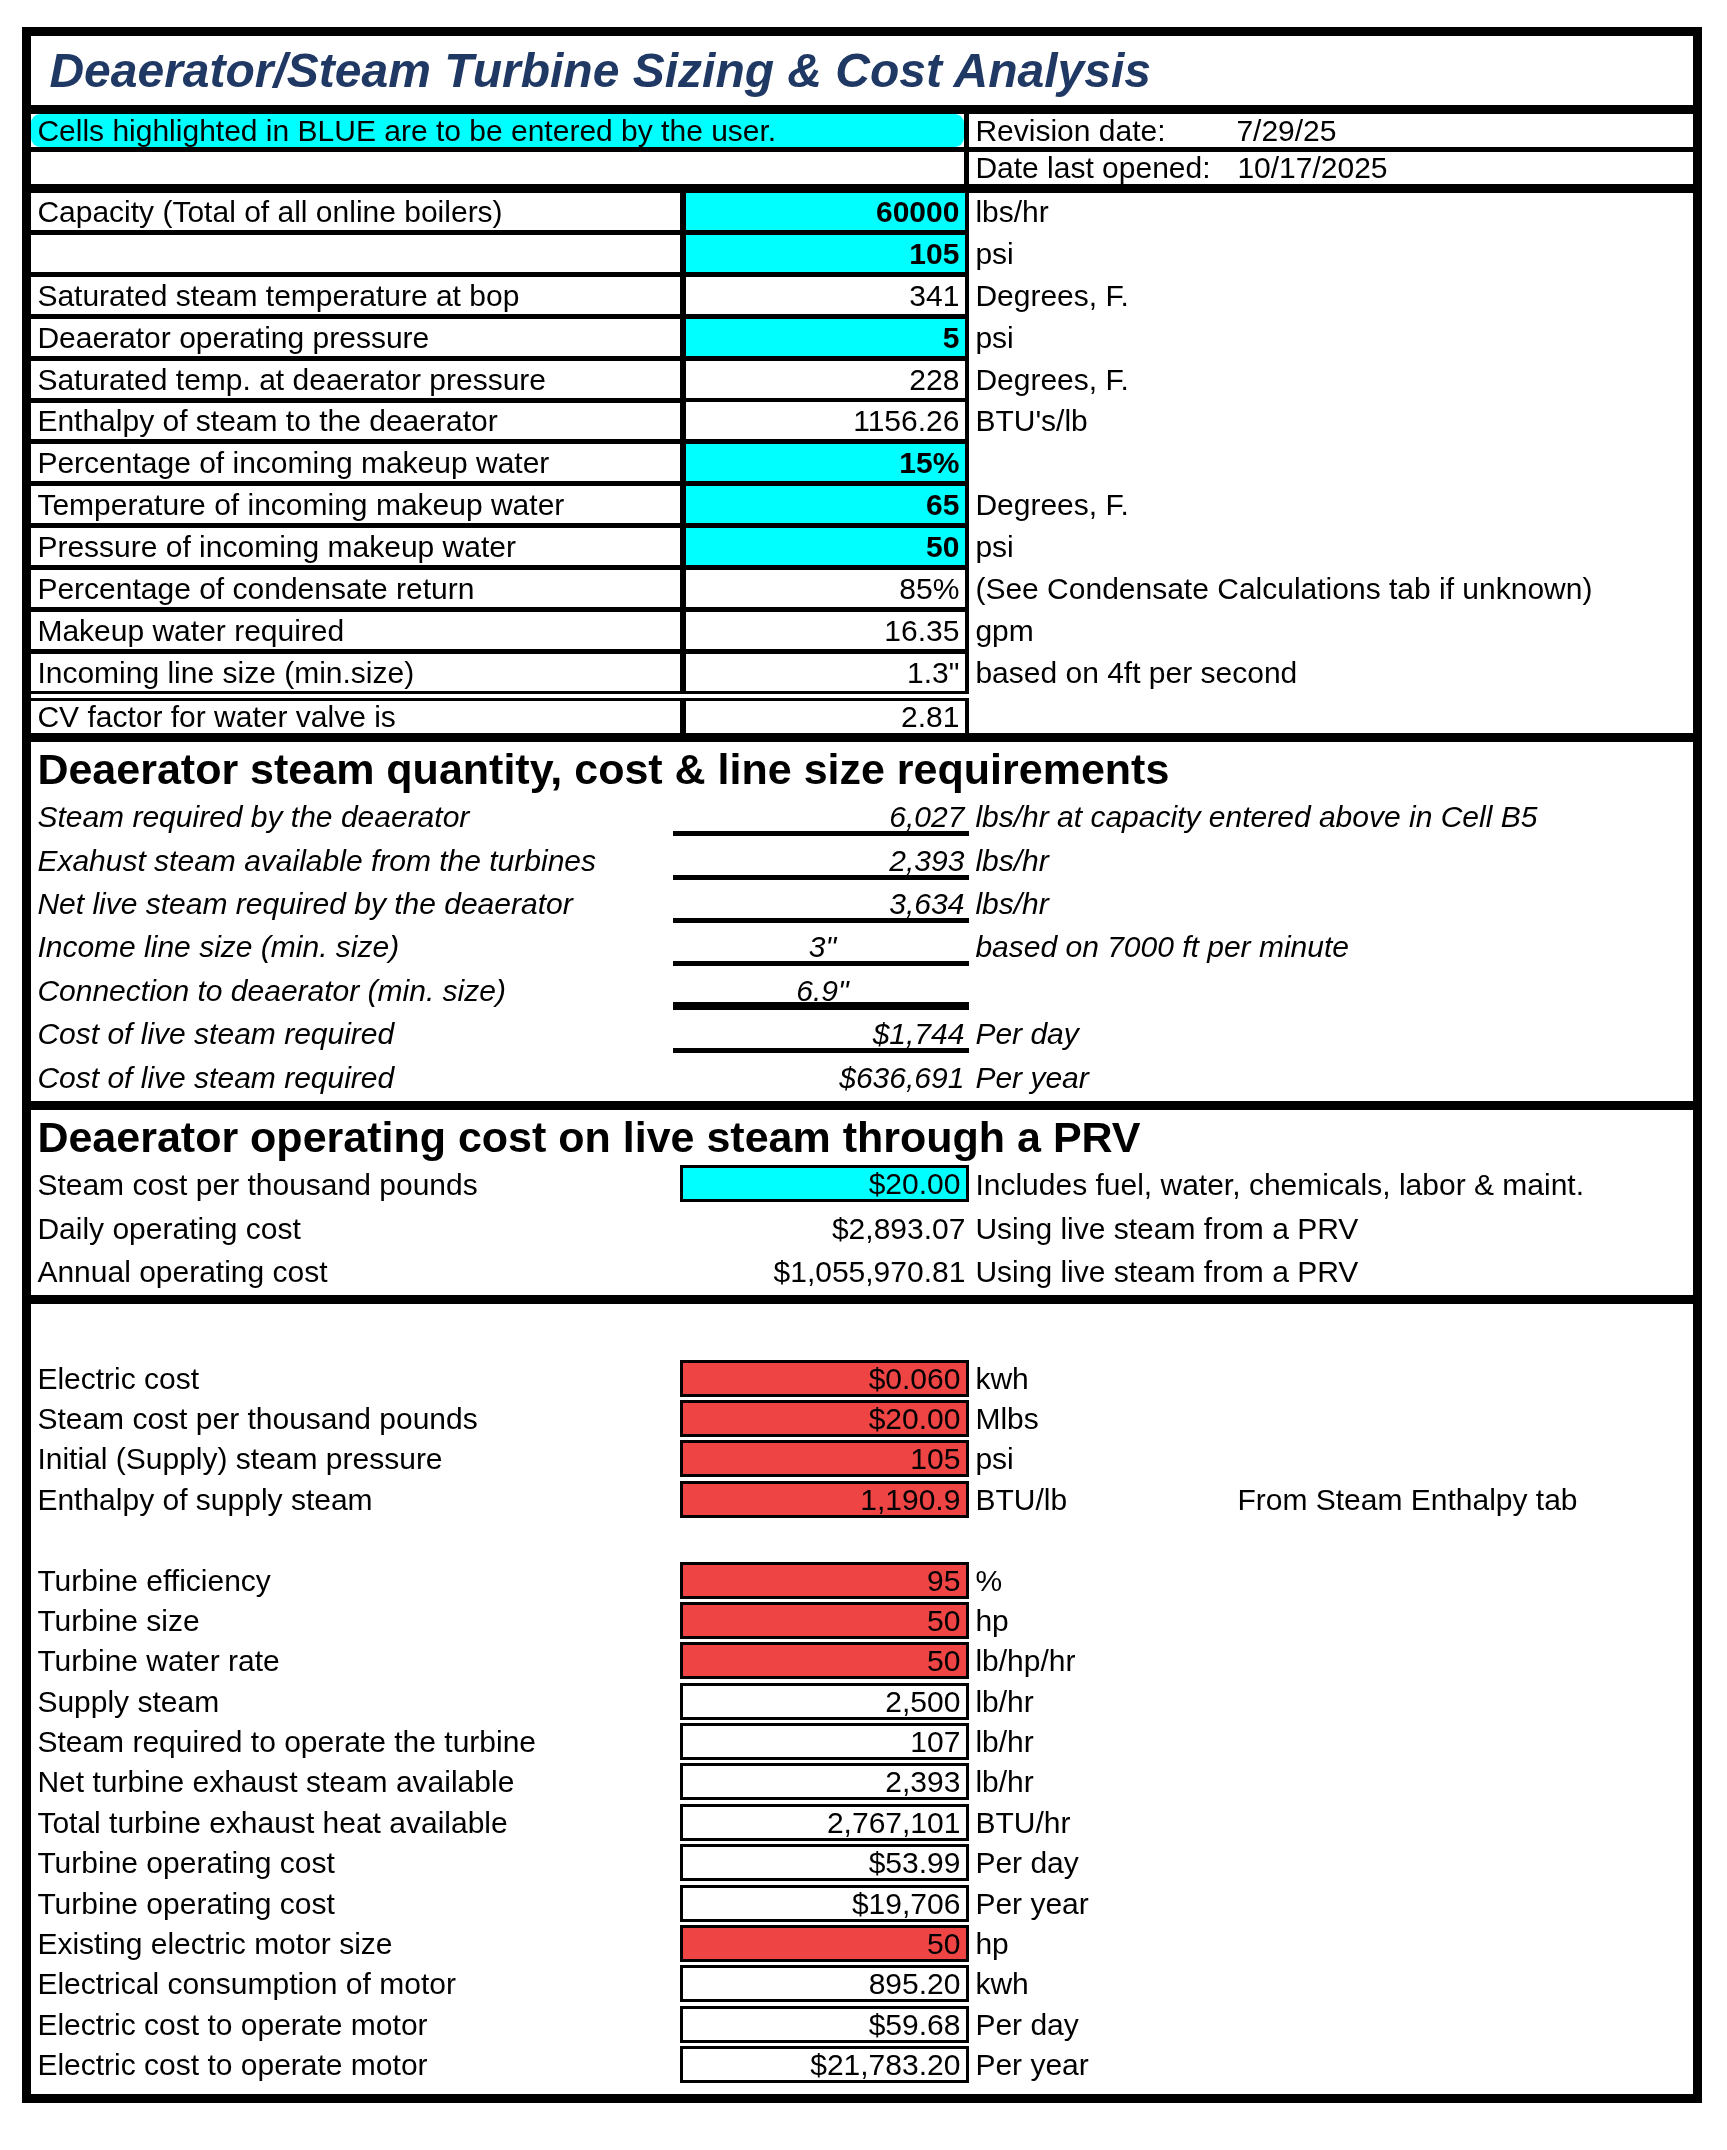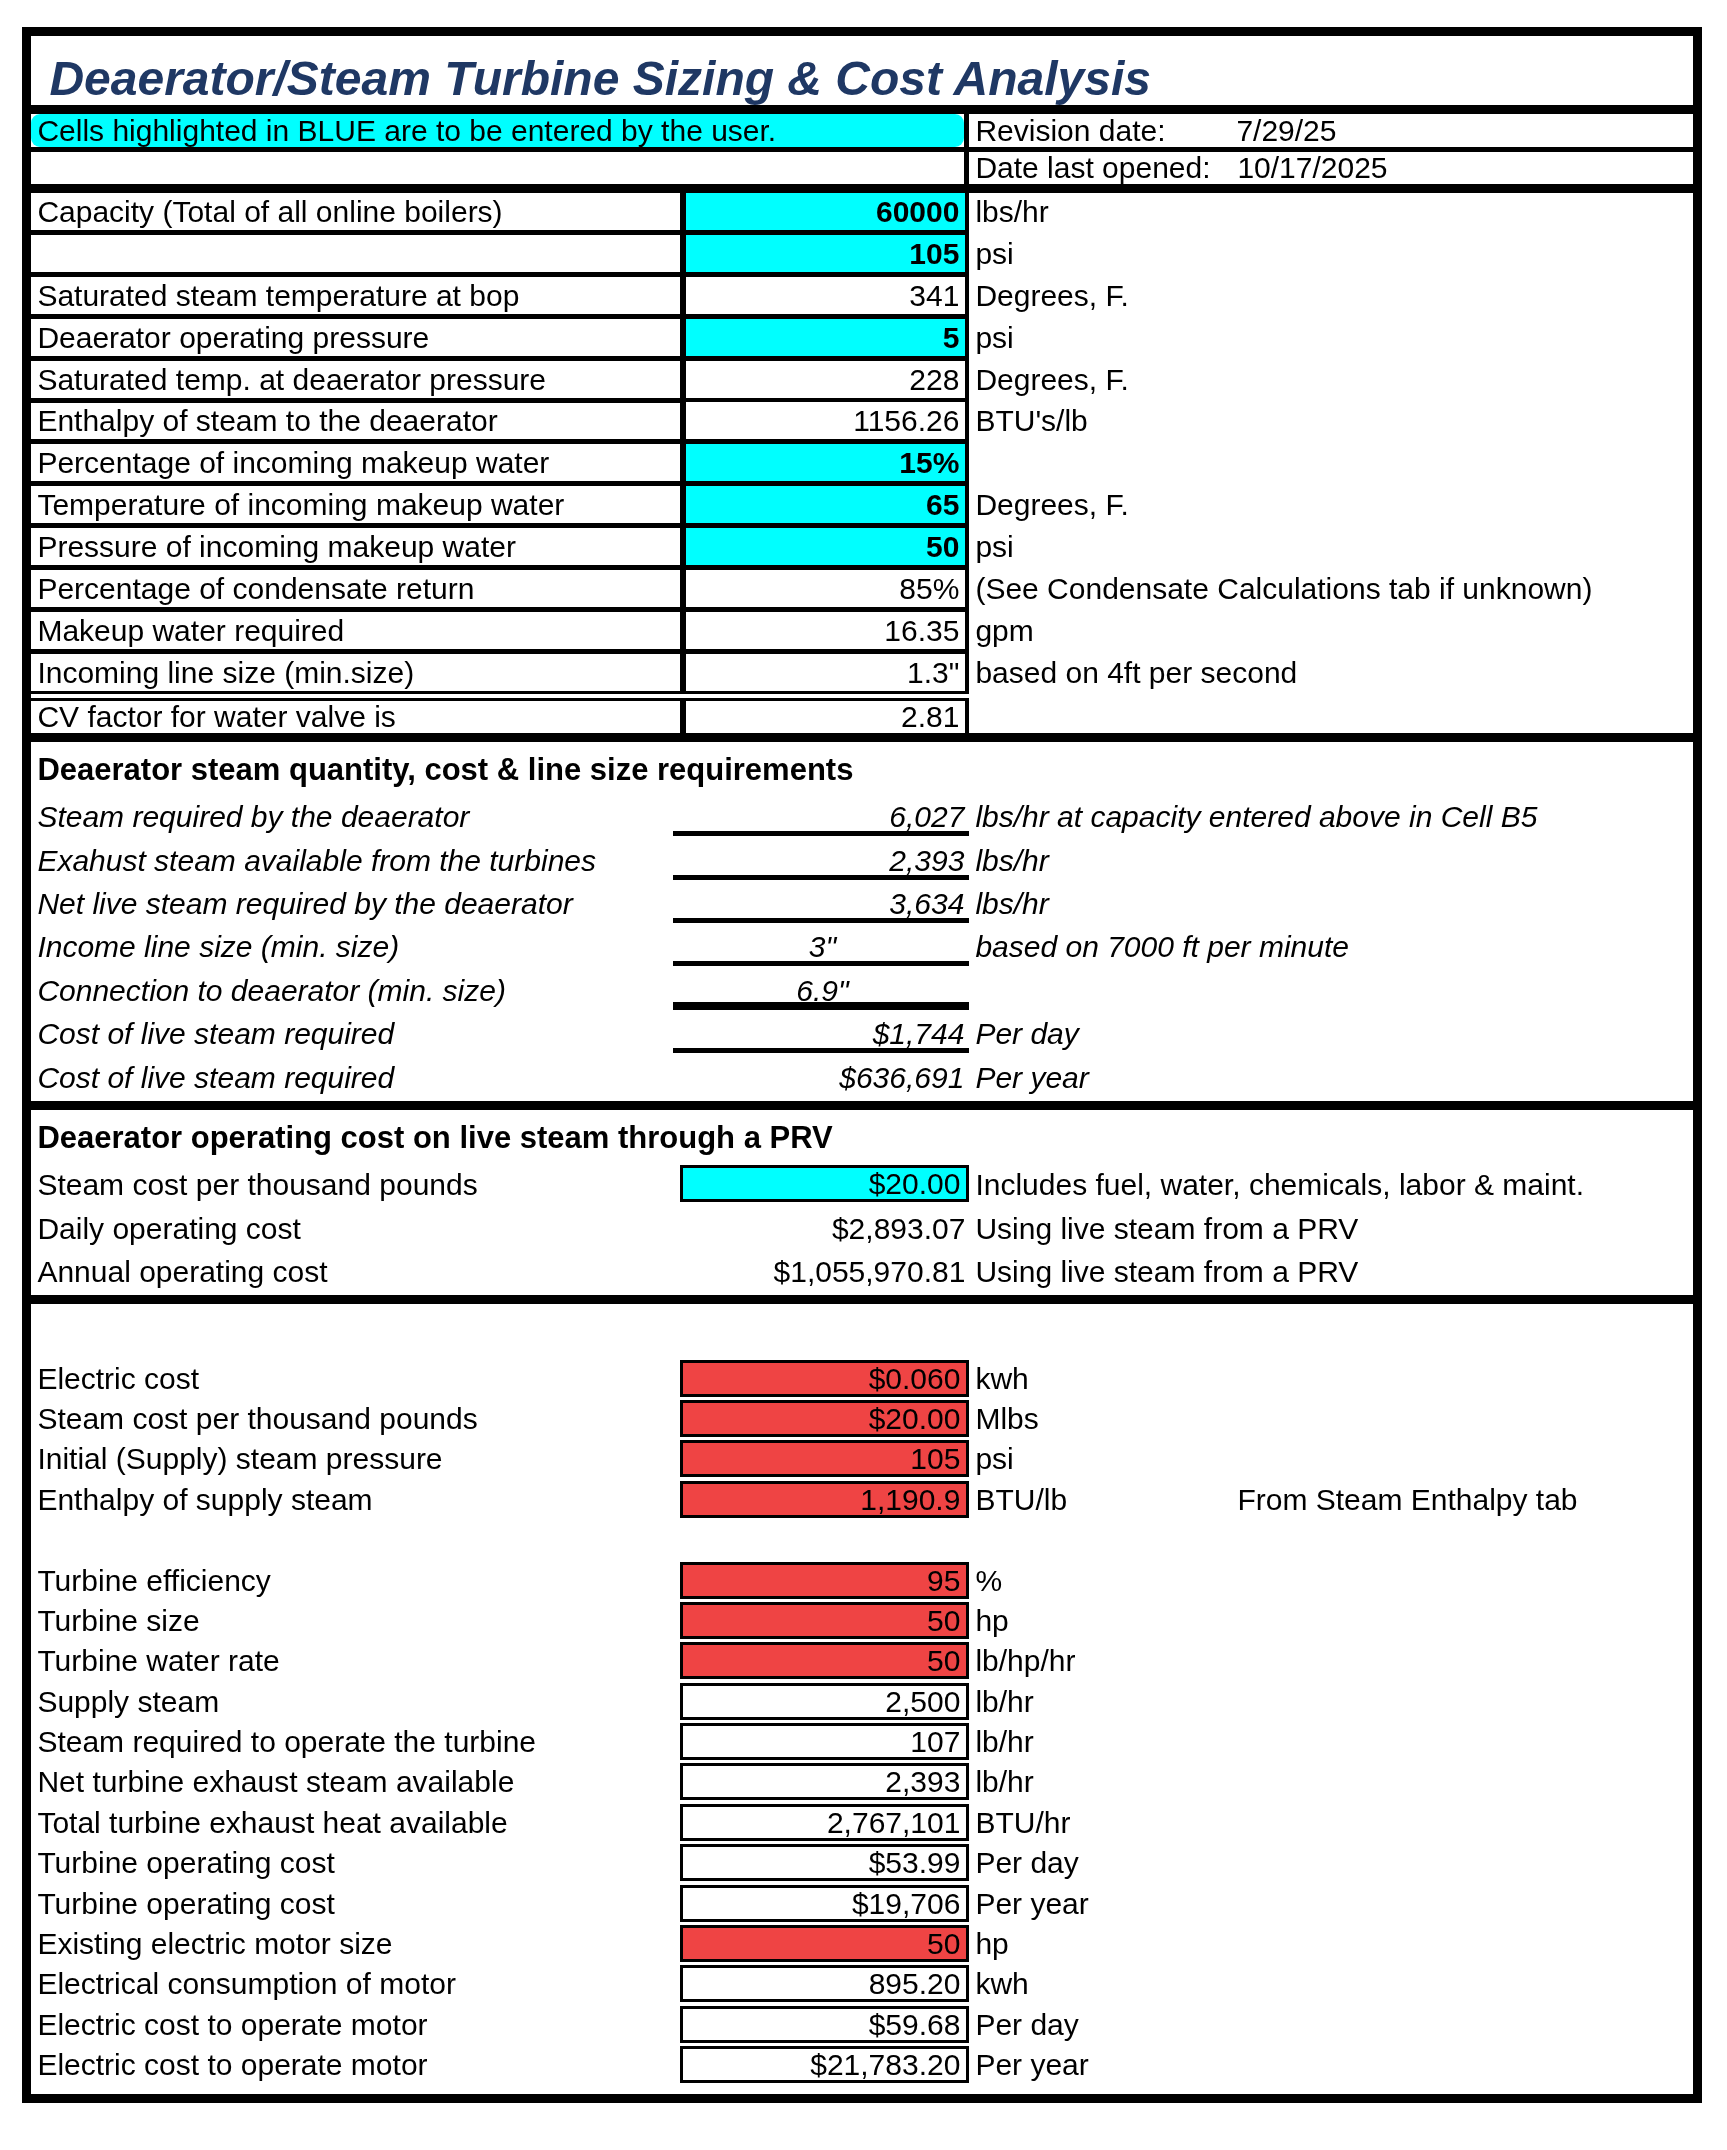--- a/index.html
+++ b/index.html
@@ -3,42 +3,42 @@
 <meta charset="utf-8">
 <style>
   html,body{margin:0;padding:0;width:1727px;height:2151px;background:#fff;overflow:hidden;}
   body{font-family:"Liberation Sans", sans-serif;color:#000;}
   .sheet{position:absolute;left:22.4px;top:27px;width:1680px;height:2076px;border:9px solid #000;background:#fff;box-sizing:border-box;font-size:30px;}
   .row{position:absolute;left:0;width:1662px;}
   .lbl{position:absolute;left:6px;top:0;white-space:nowrap;}
   .unit{position:absolute;left:944px;top:0;white-space:nowrap;}
   .hbar{position:absolute;left:0;width:1662px;background:#000;}
   
-  #title-row{top:8px;height:63px;}
+  #title-row{top:0;height:63px;}
   #title-row .t{position:absolute;left:18px;line-height:69px;font-size:48px;font-weight:bold;font-style:italic;color:#1f3864;white-space:nowrap;}
   
   #row-a{top:78px;height:33px;}
   #row-a .cyancell{position:absolute;left:0;width:933px;height:33px;background:#00ffff;border-radius:9px;}
   #row-a .cyancell span{position:absolute;left:6px;line-height:33px;white-space:nowrap;}
   .vdiv{position:absolute;left:933px;top:0;width:4.5px;height:33px;background:#000;}
   .meta-lbl{position:absolute;left:944px;line-height:33px;white-space:nowrap;}
   .meta-val{position:absolute;line-height:33px;white-space:nowrap;}
   #row-b{top:115px;height:33px;}
   
   .r1{height:37px;}
   .r1 .lbl{line-height:37px;}
   .r1 .unit{line-height:37px;}
   .v1{position:absolute;left:649px;top:0;width:289px;height:37px;box-sizing:border-box;border-left:6px solid #000;border-right:4.5px solid #000;text-align:right;padding-right:6px;line-height:37px;background:#fff;}
   .v1.cy{background:#00ffff;font-weight:bold;}
   .r1.bb::after{content:"";position:absolute;left:0;top:37px;width:938px;height:4.5px;background:#000;}
   .ddiv{position:absolute;left:0;width:938px;height:9.7px;box-sizing:border-box;border-top:3px solid #000;border-bottom:3px solid #000;background:#fff;}
   .r1.cv{height:32px;}
   .r1.cv .lbl,.r1.cv .v1{line-height:32px;height:32px;}
   
-  .shead{position:absolute;left:6px;font-size:31px;font-weight:bold;line-height:55px;white-space:nowrap;}
+  .shead{position:absolute;left:6px;font-size:43px;font-weight:bold;line-height:55px;white-space:nowrap;}
   
   .r2{height:39px;font-style:italic;}
   .r2 .lbl,.r2 .unit{line-height:39px;}
   .v2{position:absolute;left:649px;top:0;width:284px;text-align:right;line-height:39px;}
   .v2.ctr{text-align:center;}
   .ul{position:absolute;left:642px;top:34px;width:296px;height:4.5px;background:#000;}
   .ul.th{top:31px;height:7.5px;}
   
   .r3{height:39px;}
   .r3 .lbl,.r3 .unit{line-height:39px;}

